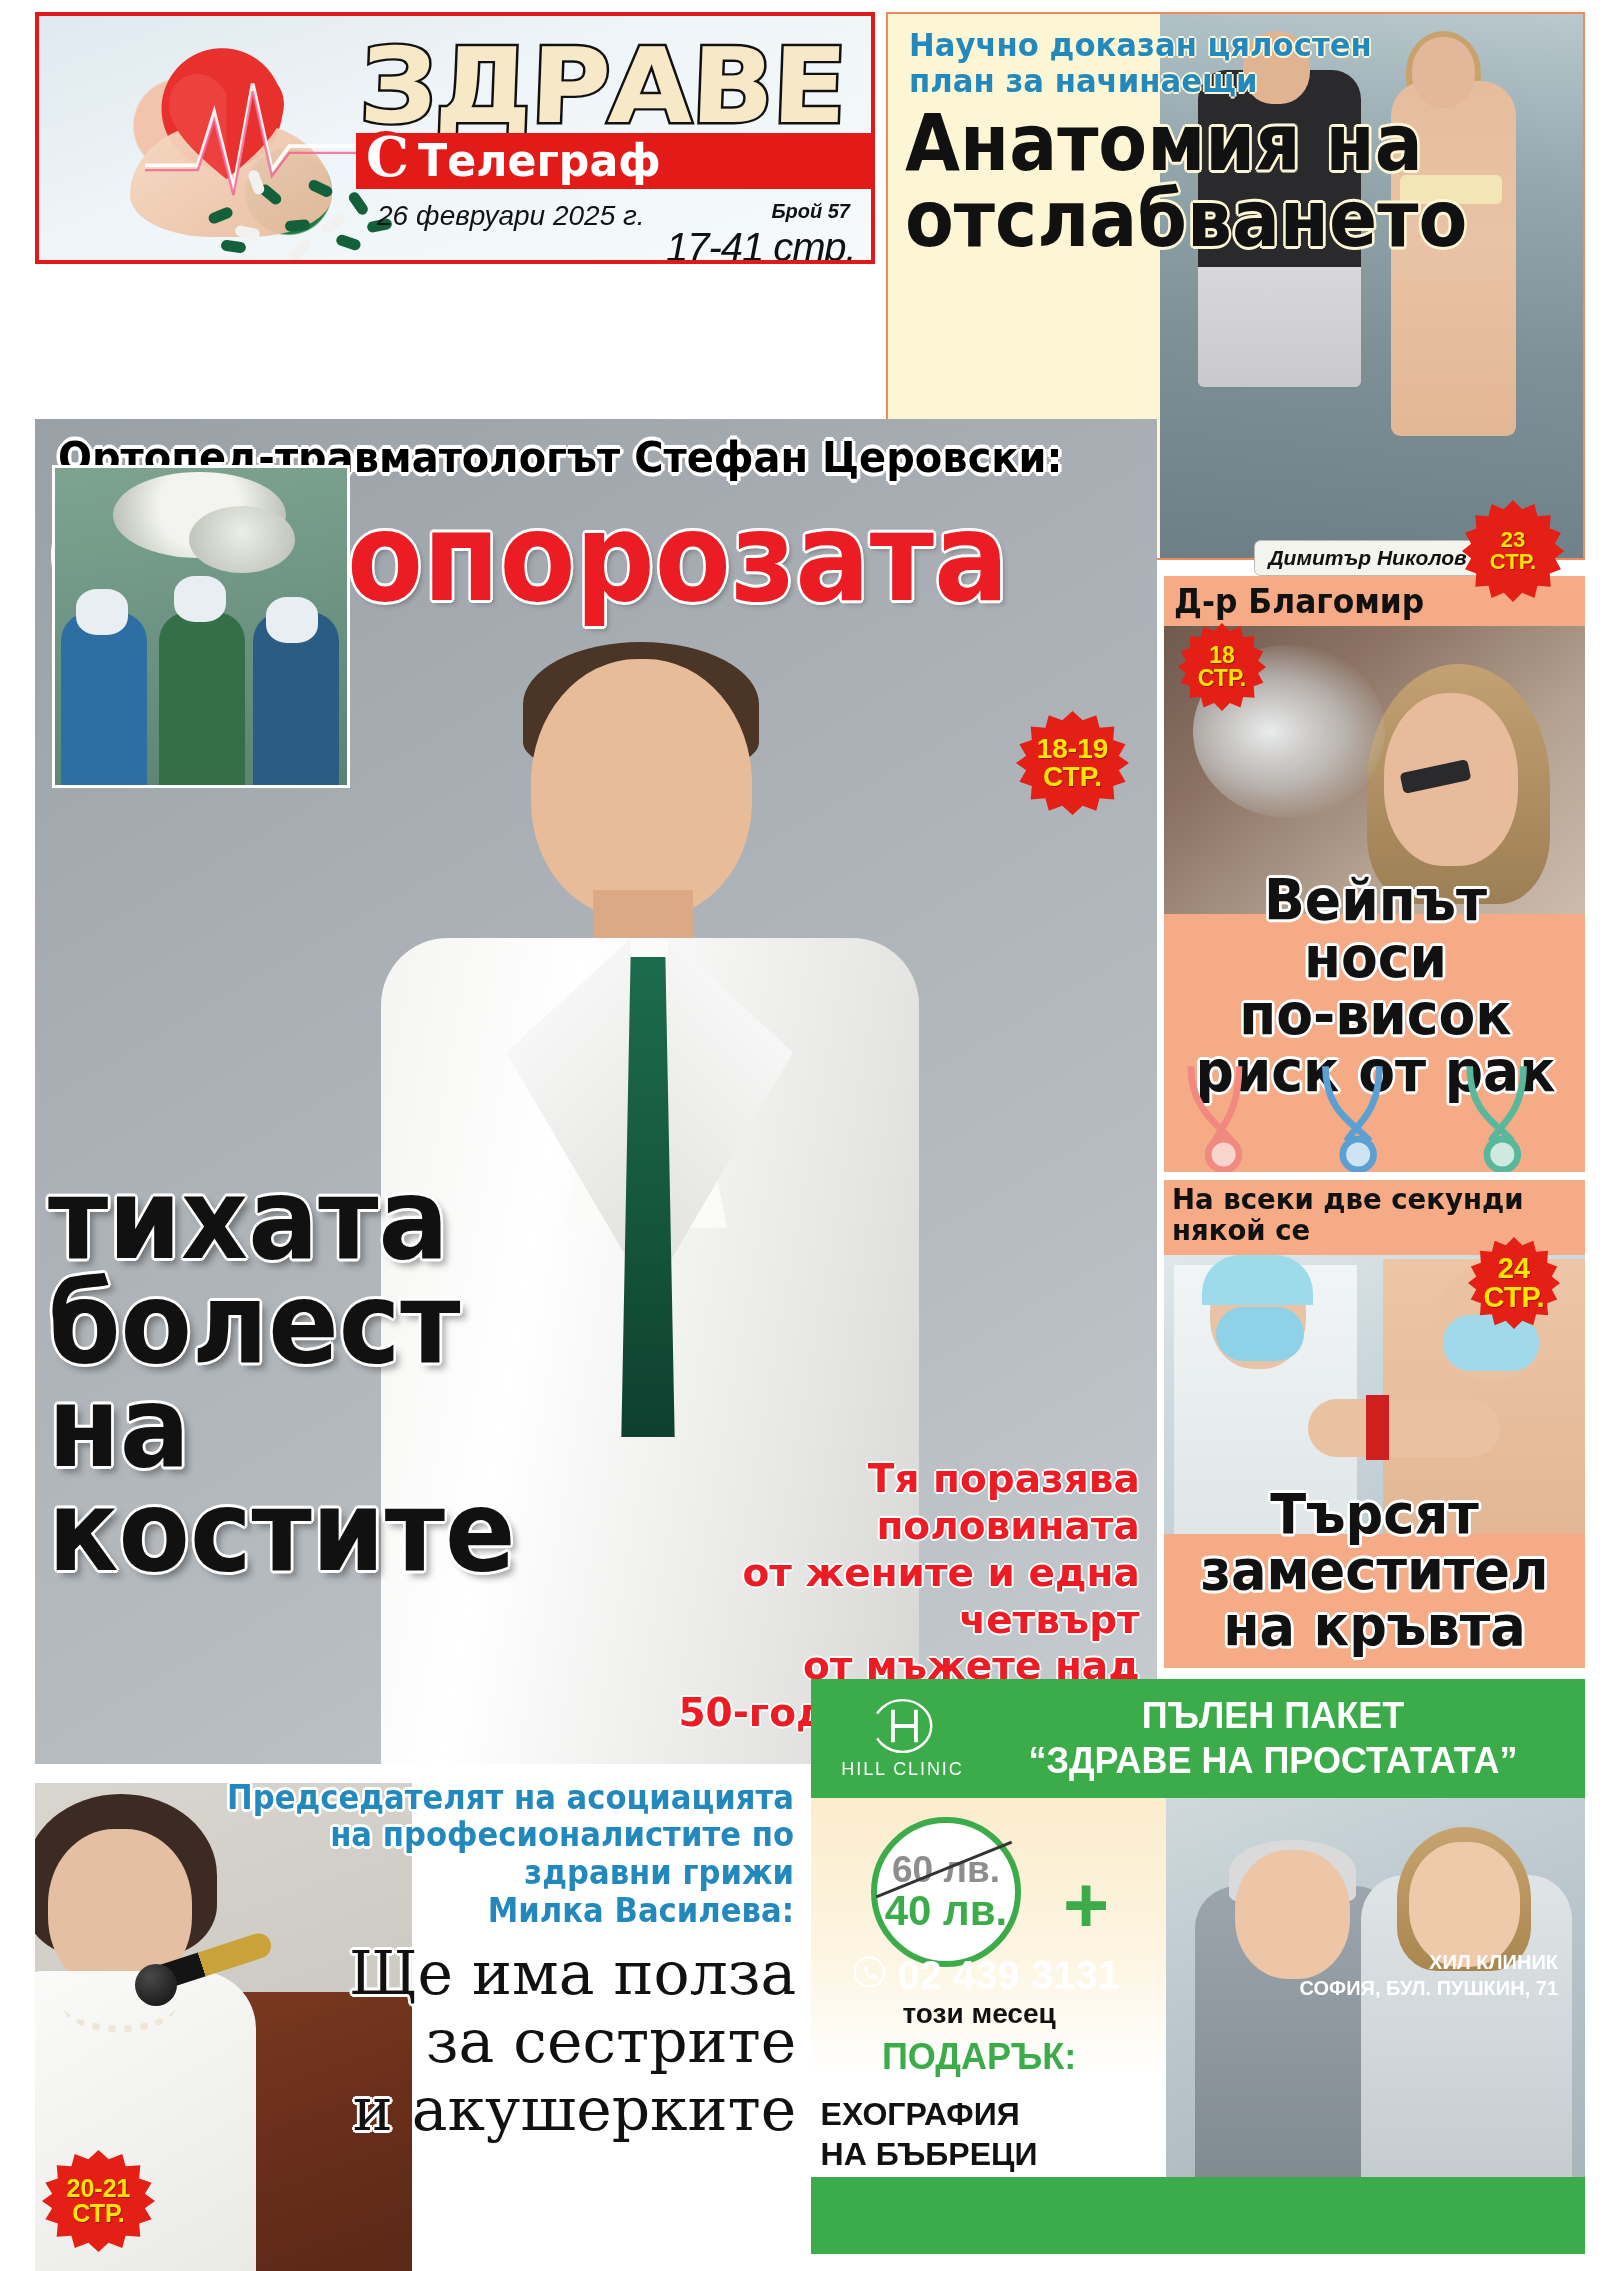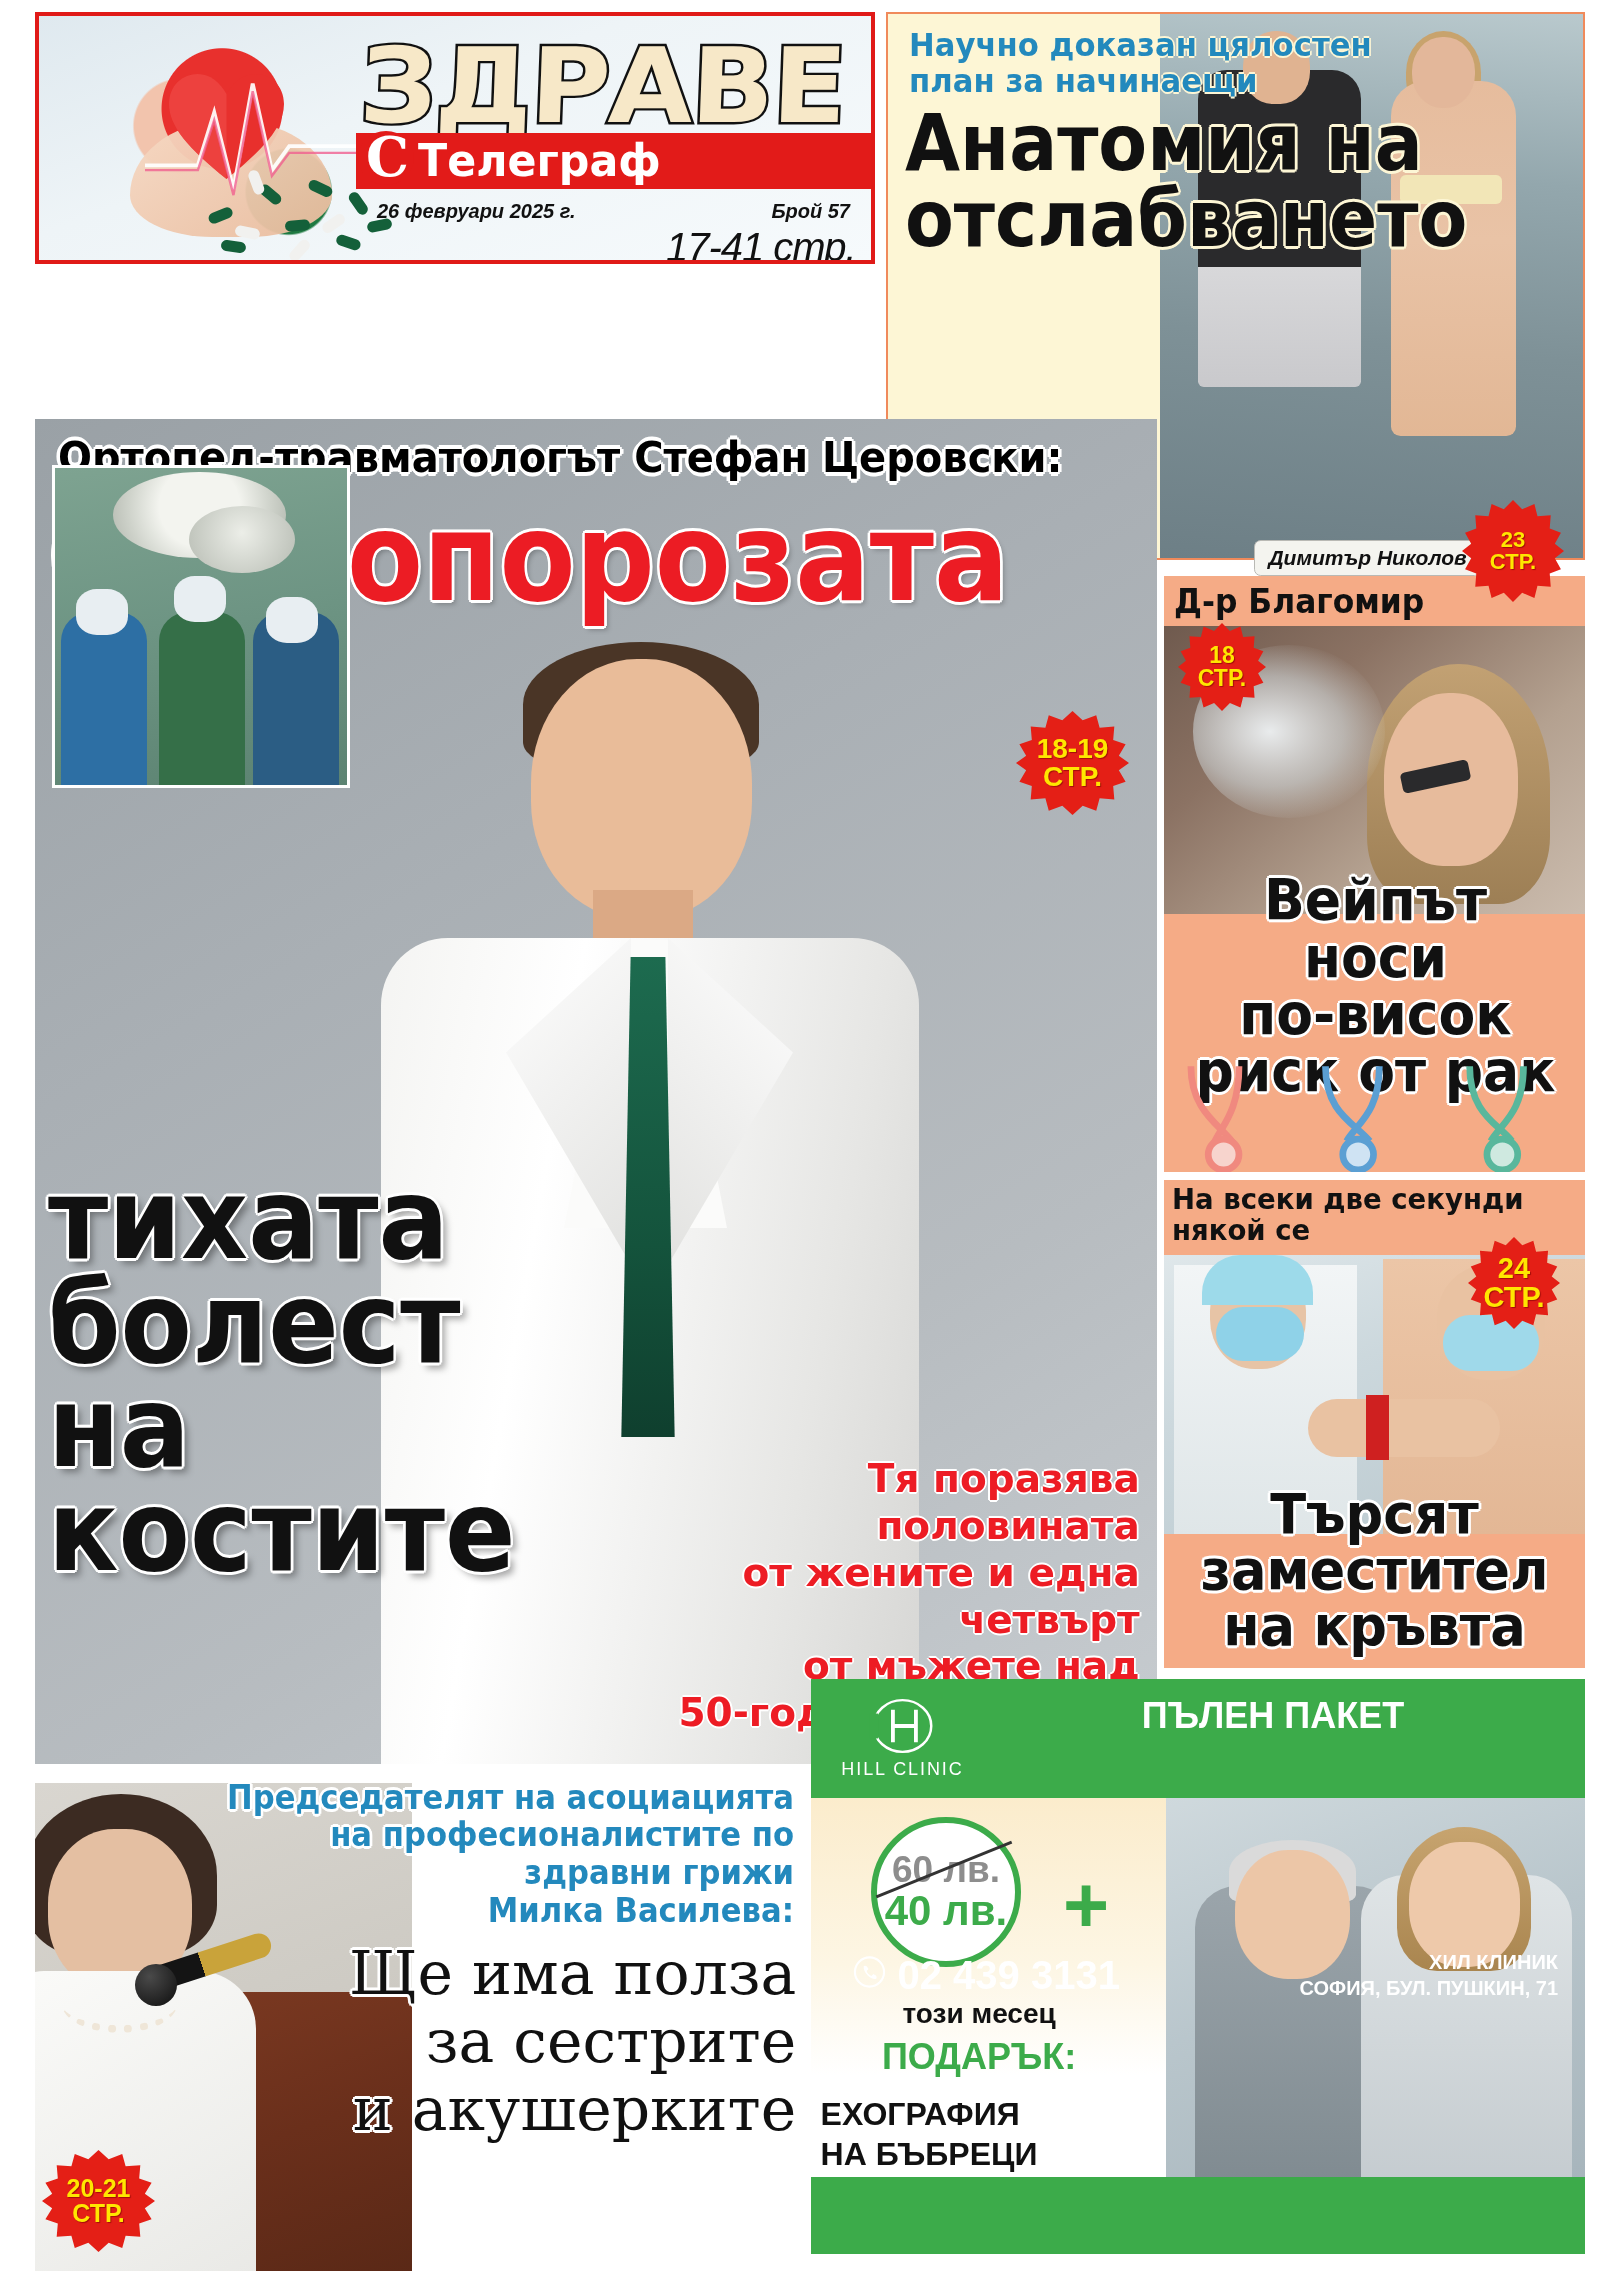--- a/index.html
+++ b/index.html
@@ -99,21 +99,21 @@
     font-family:"DejaVu Serif", serif; font-size:54px; font-weight:bold;
     color:#ffffff; line-height:56px;
   }
   .mast-cbg {
     position:absolute; left:319px; top:115px; width:56px; height:54px;
     border-radius:50%; background:#e21b19;
   }
   .mast-date {
     position:absolute; left:338px; top:184px;
     font-family:"Liberation Sans", sans-serif;
-    font-weight:bold; font-style:italic; font-size:20px; color:#111;
+    font-weight:normal; font-style:italic; font-size:28px; color:#111;
   }
   .mast-issue {
     position:absolute; right:21px; top:184px;
     font-family:"Liberation Sans", sans-serif;
     font-weight:bold; font-style:italic; font-size:20px; color:#111;
   }
   .mast-pages {
     position:absolute; right:15.4px; top:209px;
     font-family:"Liberation Sans", sans-serif;
     font-style:italic; font-size:40px; color:#111; letter-spacing:-1px;
@@ -778,20 +778,21 @@
         <svg viewBox="0 0 72 62" width="69" height="60">
           <ellipse cx="36" cy="31" rx="30" ry="27" fill="none" stroke="#ffffff" stroke-width="2.6"></ellipse>
           <path d="M6 18 L6 44" stroke="#3cab4a" stroke-width="9"></path>
           <path d="M26 14 L26 48 M50 14 L50 48 M26 31 L50 31" stroke="#ffffff" stroke-width="4" fill="none"></path>
         </svg>
       </div>
       <div class="ad-logo-text">HILL CLINIC</div>
     </div>
     <div class="ad-title">
       <div>ПЪЛЕН ПАКЕТ</div>
+      <div>“ЗДРАВЕ НА ПРОСТАТАТА”</div>
     </div>
 
     <div class="ad-body">
       <div class="ad-price">
         <div class="ad-old">60 лв.</div>
         <div class="ad-new">40 лв.</div>
       </div>
       <div class="ad-plus">+</div>
       <div class="ad-month">този месец</div>
       <div class="ad-gift">ПОДАРЪК:</div>

